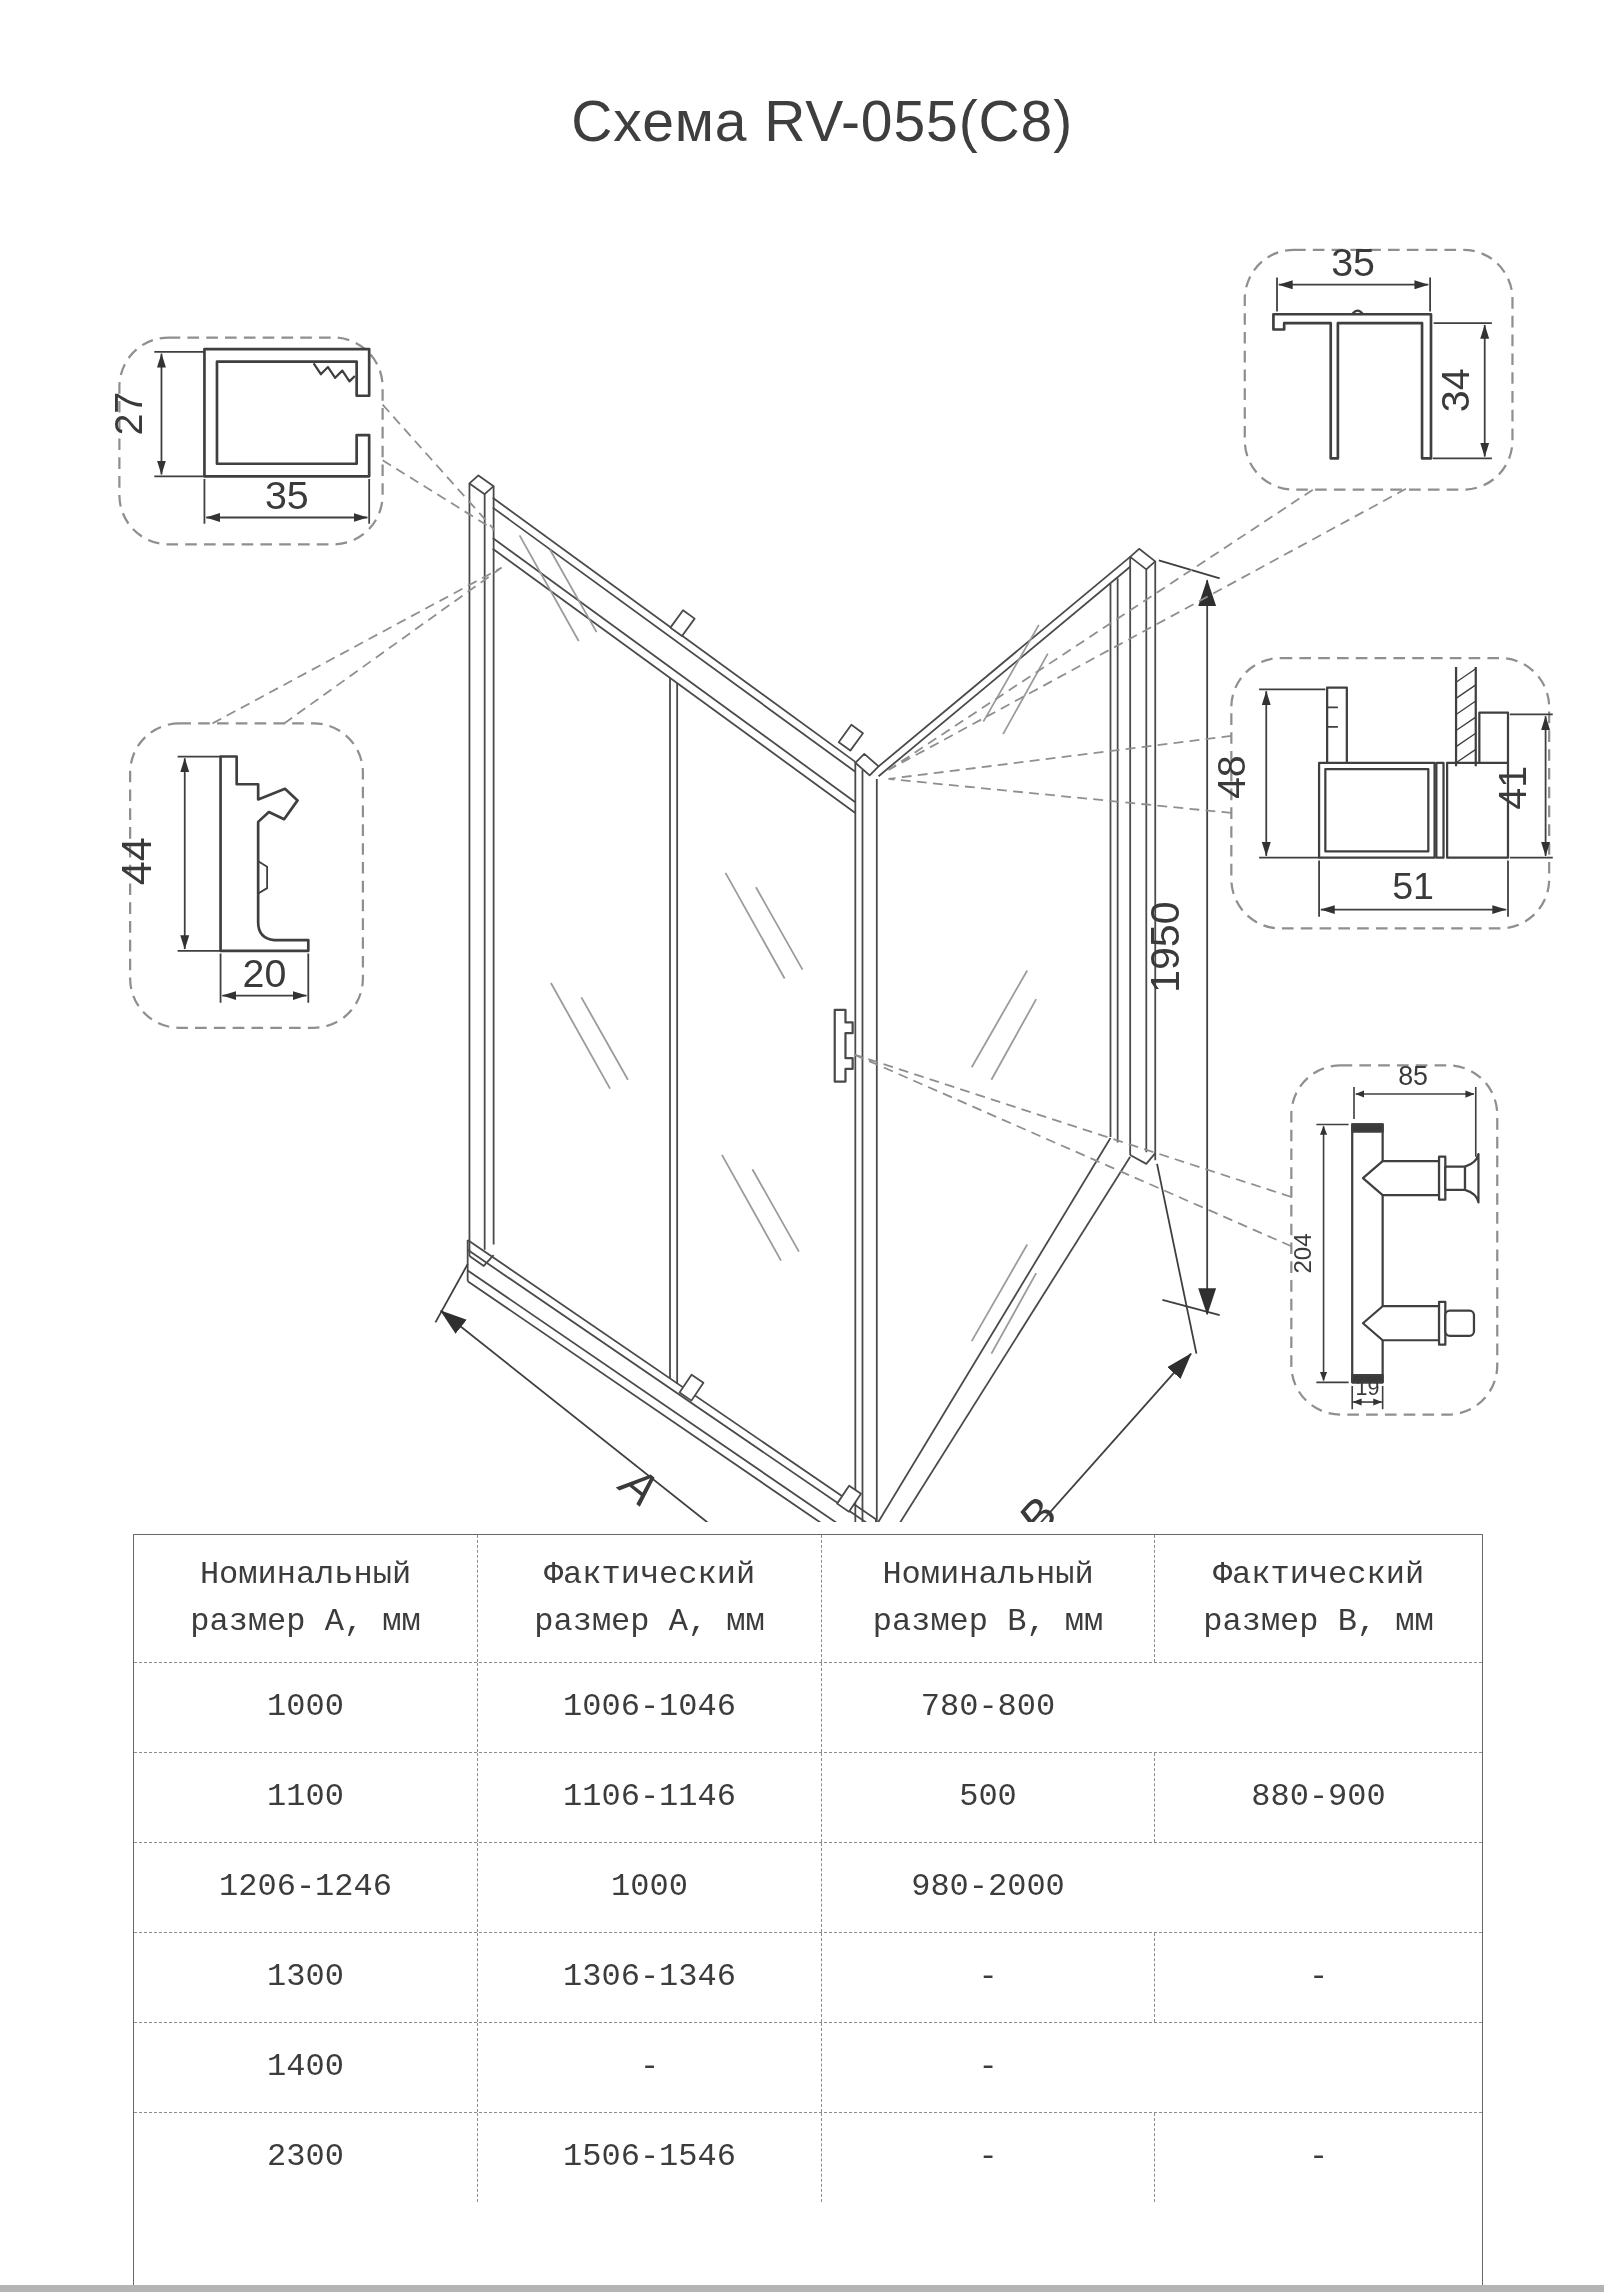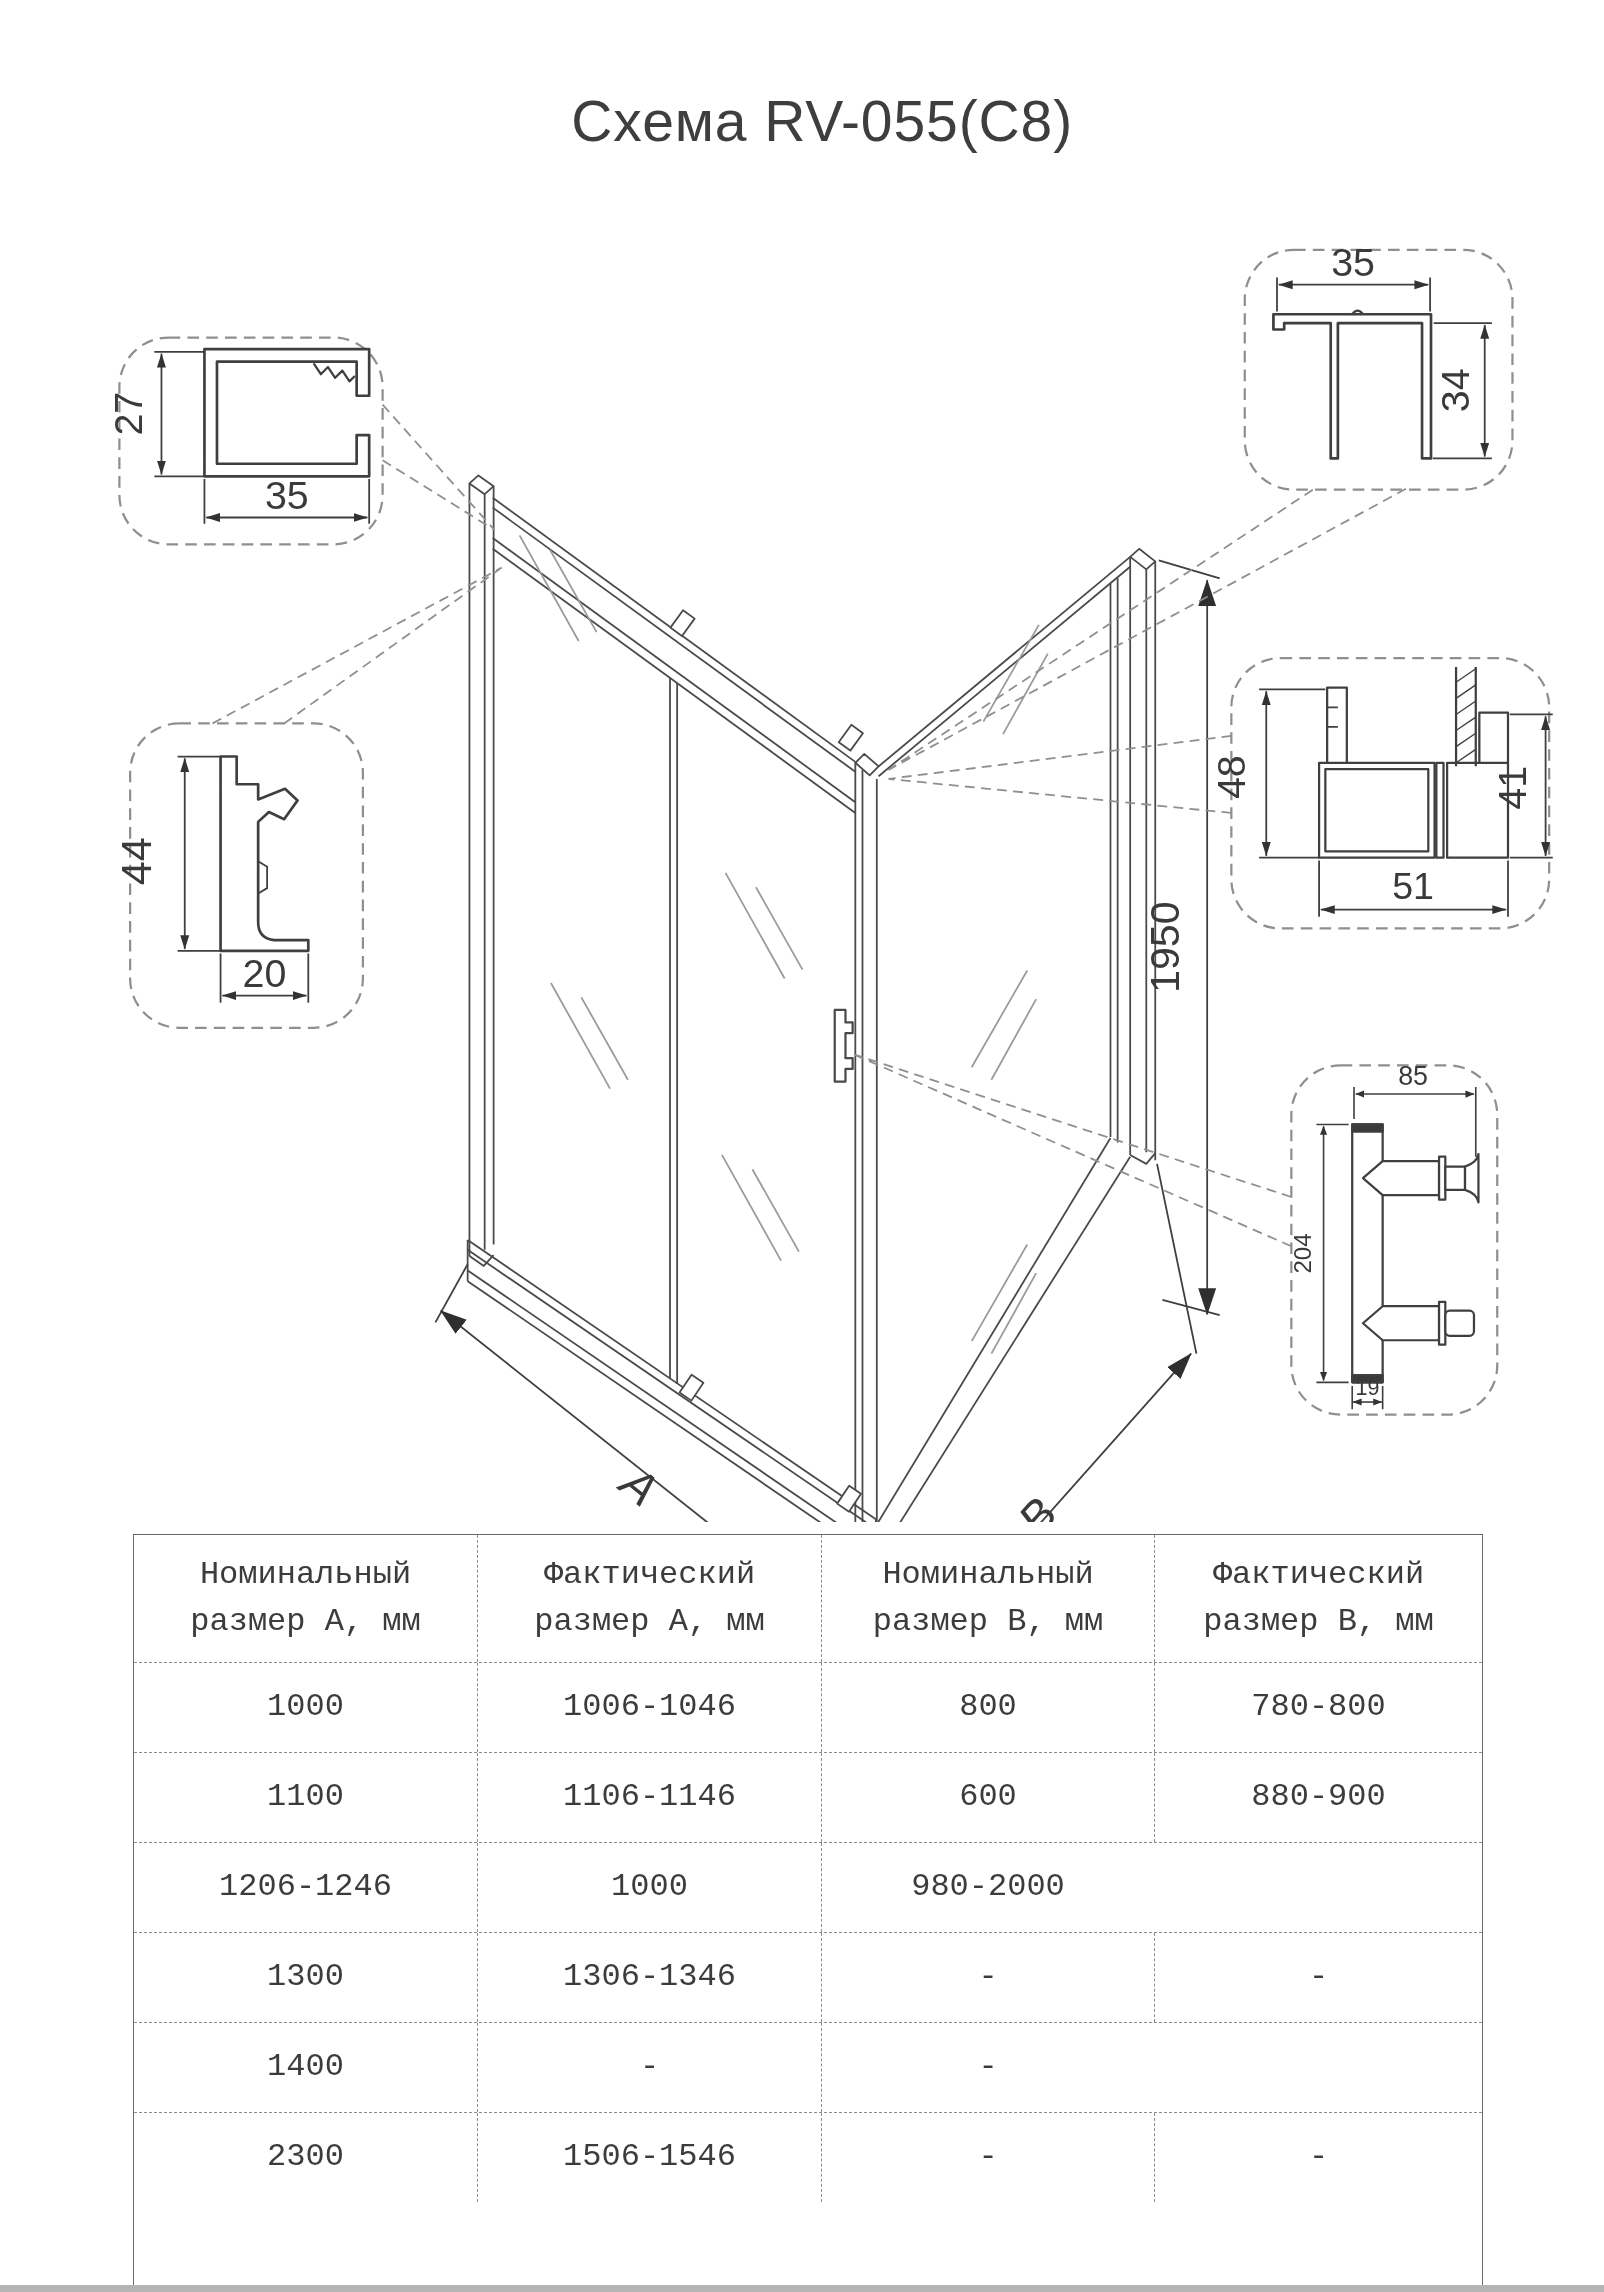--- a/index.html
+++ b/index.html
@@ -256,27 +256,26 @@
           <span>размер В, мм</span>
       </div>
       <div class="t-cell">
         <span>Фактический</span>
           <span>размер В, мм</span>
       </div>
     </div>
     <div class="t-row">
       <div class="t-cell">1000</div>
       <div class="t-cell">1006-1046</div>
-      <div class="t-cell">800</div>
       <div class="t-cell">780-800</div>
     </div>
     <div class="t-row">
       <div class="t-cell">1100</div>
       <div class="t-cell">1106-1146</div>
-      <div class="t-cell">600</div>
+      <div class="t-cell">500</div>
       <div class="t-cell">880-900</div>
     </div>
     <div class="t-row">
       <div class="t-cell">1206-1246</div>
       <div class="t-cell">1000</div>
       <div class="t-cell">980-2000</div>
     </div>
     <div class="t-row">
       <div class="t-cell">1300</div>
       <div class="t-cell">1306-1346</div>

